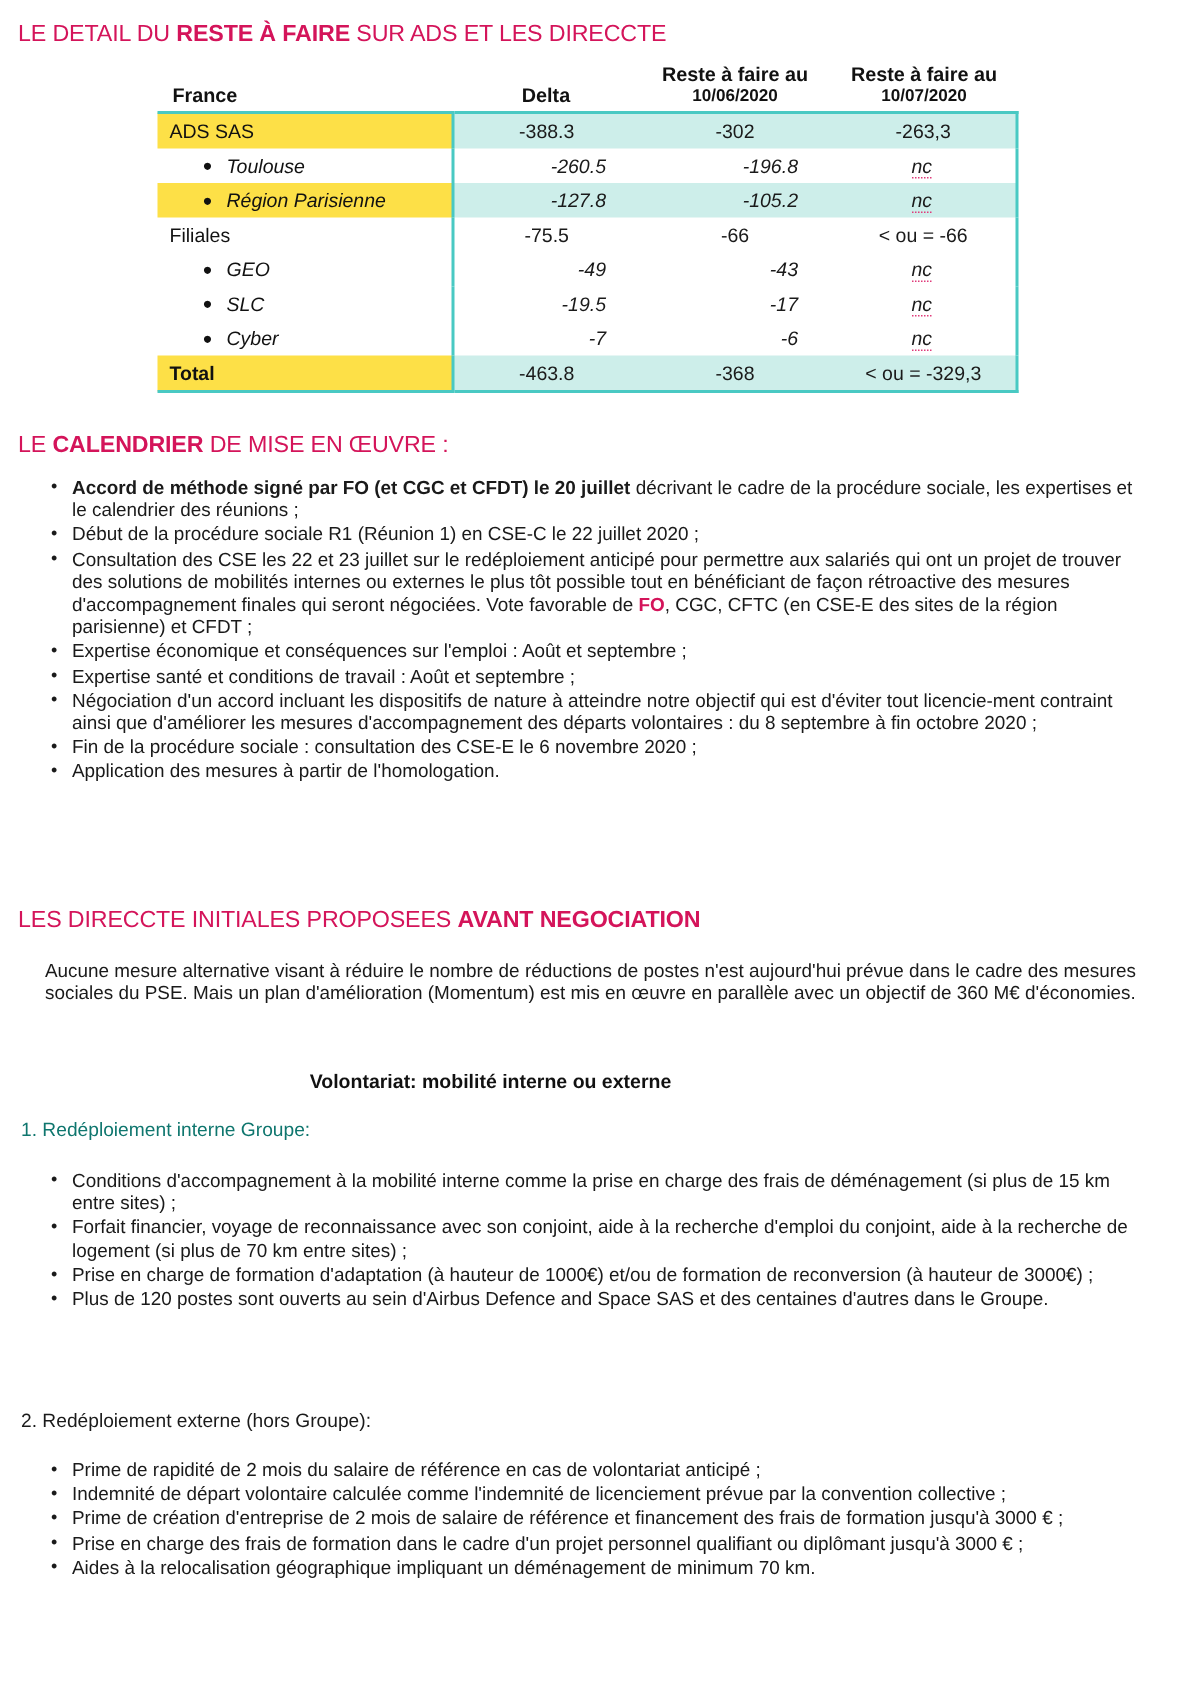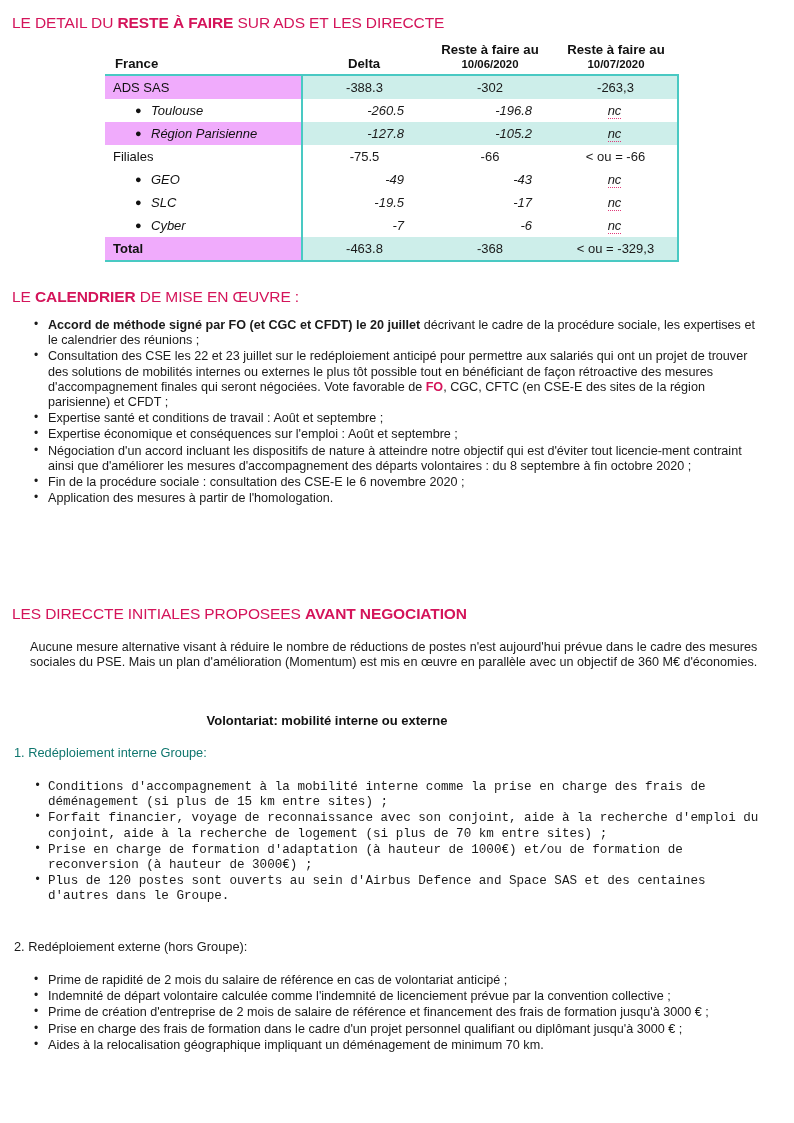--- a/index.html
+++ b/index.html
@@ -82,21 +82,21 @@
     border: none;
   }
 
   
   table.rf tbody td.v-first { border-left: 2.2px solid #49c9c3; }
   table.rf tbody td.v-last  { border-right: 2.2px solid #49c9c3; }
   table.rf tbody tr.first-body td { border-top: 2.6px solid #49c9c3; }
   table.rf tbody tr.total td { border-bottom: 2.6px solid #49c9c3; }
 
   tr.shade td.val, tr.shade td.v-first, tr.shade td.v-last { background: #cdeeea; }
-  tr.shade td.lbl { background: #f0abfc; }
+  tr.shade td.lbl { background: #fde047; }
 
   td.lbl {
     text-align: left;
     font-size: 13px;
     color: #111;
     white-space: nowrap;
   }
   td.lbl.indent {
     padding-left: 30px;
     font-style: italic;
@@ -182,21 +182,20 @@
     left: 14px;
     top: 745px;
     font-size: 12.8px;
     color: #0f766e;
   }
   #list1 {
     position: absolute;
     left: 30px;
     top: 780px;
     width: 734px;
-    font-family: Liberation Mono, monospace;
   }
   #num2 {
     position: absolute;
     left: 14px;
     top: 939px;
     font-size: 12.8px;
     color: #1a1a1a;
   }
   #list2 {
     position: absolute;
@@ -288,23 +287,24 @@
         </tbody>
     </table>
   </div>
 
   <div class="sec-heading" id="h-calendrier">
     <span class="light">LE </span><span class="heavy">CALENDRIER</span><span class="light"> DE MISE EN ŒUVRE :</span>
   </div>
 
   <ul class="bl btext" id="cal-list">
       <li><span class="b">Accord de méthode signé par FO (et CGC et CFDT) le 20 juillet</span><span> décrivant le cadre de la procédure sociale, les expertises et le calendrier des réunions ;</span></li>
+      <li><span>Début de la procédure sociale R1 (Réunion 1) en CSE-C le 22 juillet 2020 ;</span></li>
       <li><span>Consultation des CSE les 22 et 23 juillet sur le redéploiement anticipé pour permettre aux salariés qui ont un projet de trouver des solutions de mobilités internes ou externes le plus tôt possible tout en bénéficiant de façon rétroactive des mesures d'accompagnement finales qui seront négociées. Vote favorable de </span><span class="fo">FO</span><span>, CGC, CFTC (en CSE-E des sites de la région parisienne) et CFDT ;</span></li>
+      <li><span>Expertise économique et conséquences sur l'emploi : Août et septembre ;</span></li>
       <li><span>Expertise santé et conditions de travail : Août et septembre ;</span></li>
-      <li><span>Expertise économique et conséquences sur l'emploi : Août et septembre ;</span></li>
       <li><span>Négociation d'un accord incluant les dispositifs de nature à atteindre notre objectif qui est d'éviter tout licencie-ment contraint ainsi que d'améliorer les mesures d'accompagnement des départs volontaires : du 8 septembre à fin octobre 2020 ;</span></li>
       <li><span>Fin de la procédure sociale : consultation des CSE-E le 6 novembre 2020 ;</span></li>
       <li><span>Application des mesures à partir de l'homologation.</span></li>
     </ul>
 
   <div class="sec-heading" id="h-mesures">
     <span class="light">LES DIRECCTE INITIALES PROPOSEES </span><span class="heavy">AVANT NEGOCIATION</span>
   </div>
 
   <div class="btext" id="mes-para">Aucune mesure alternative visant à réduire le nombre de réductions de postes n'est aujourd'hui prévue dans le cadre des mesures sociales du PSE. Mais un plan d'amélioration (Momentum) est mis en œuvre en parallèle avec un objectif de 360 M€ d'économies.</div>

